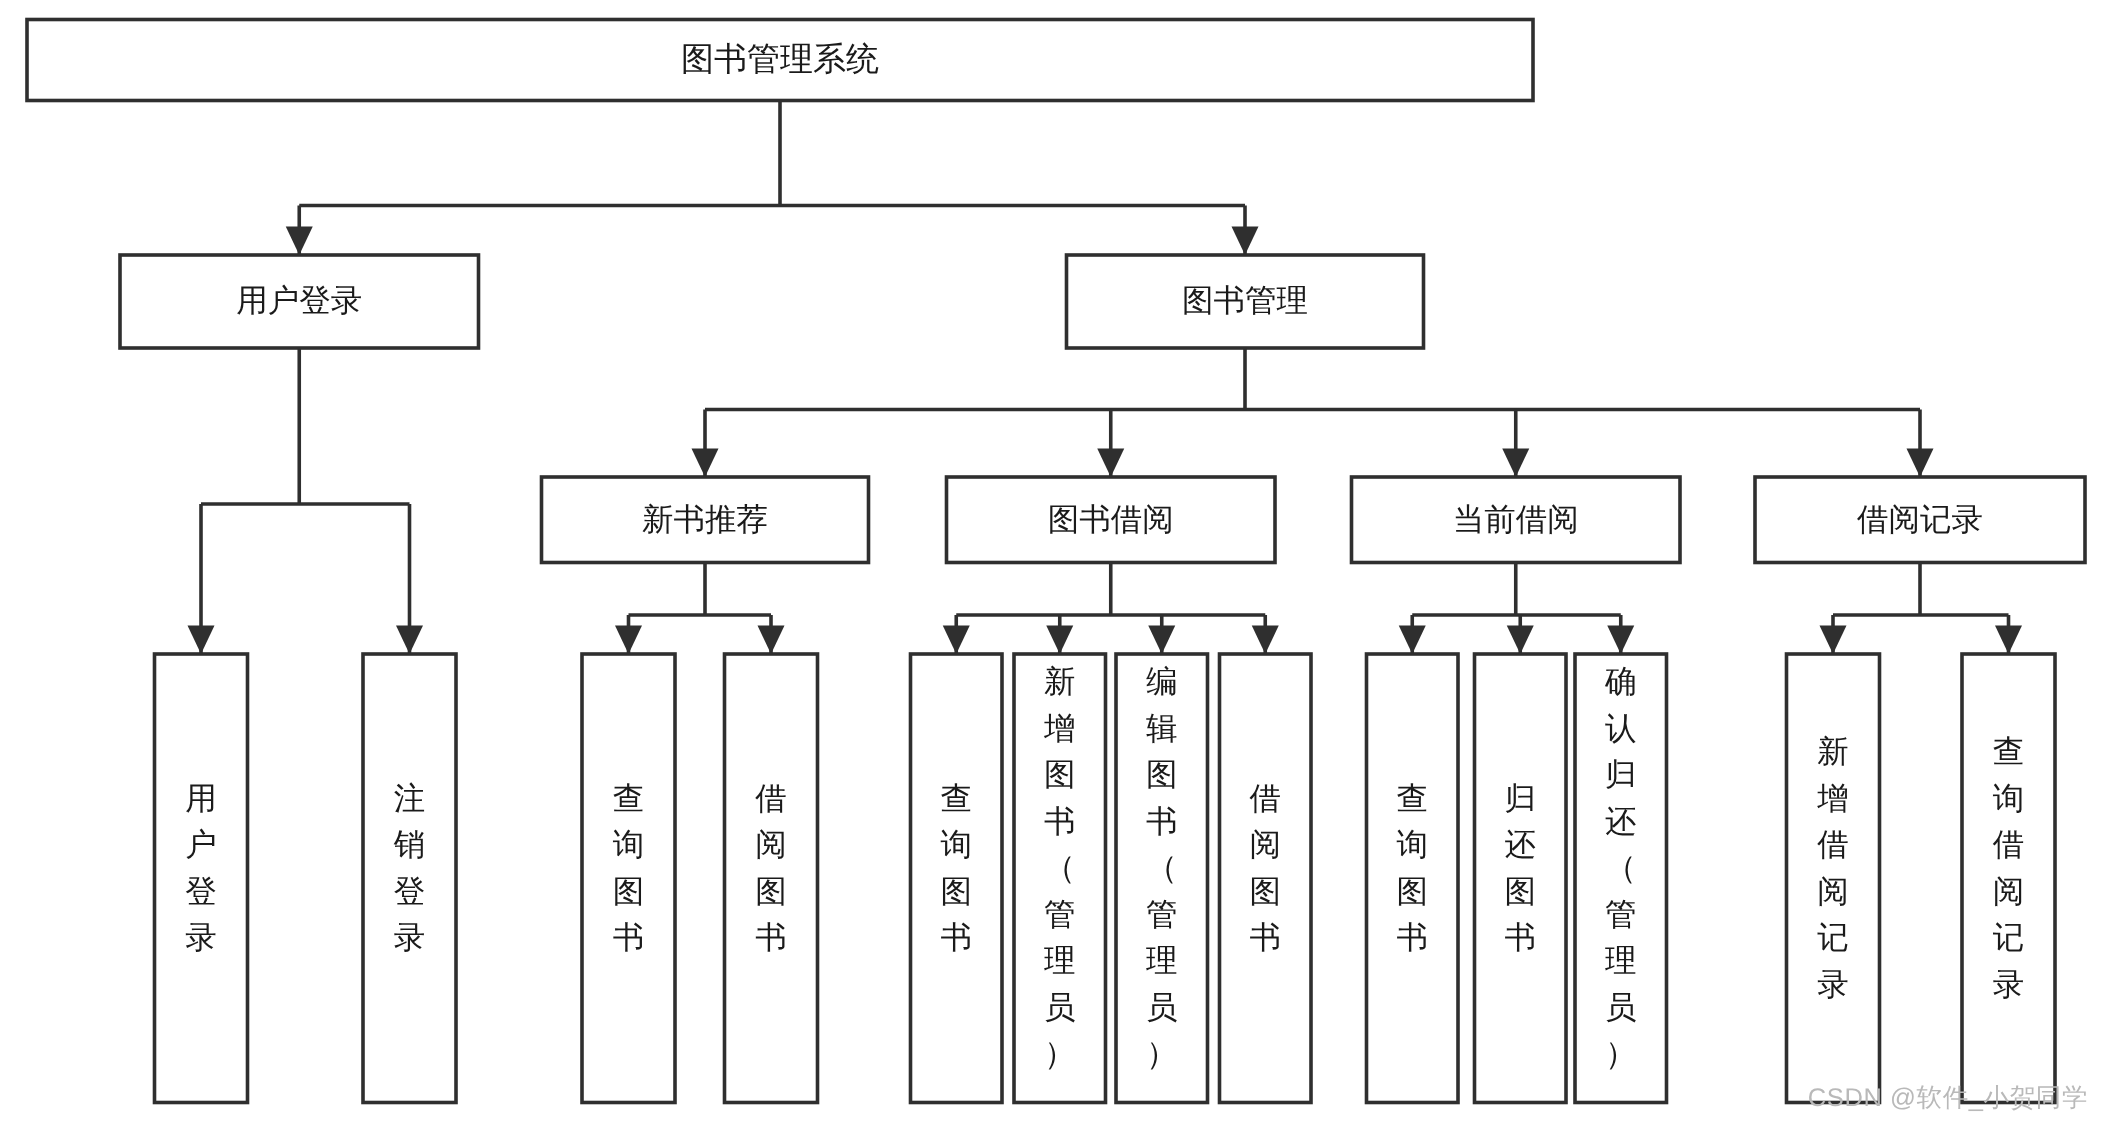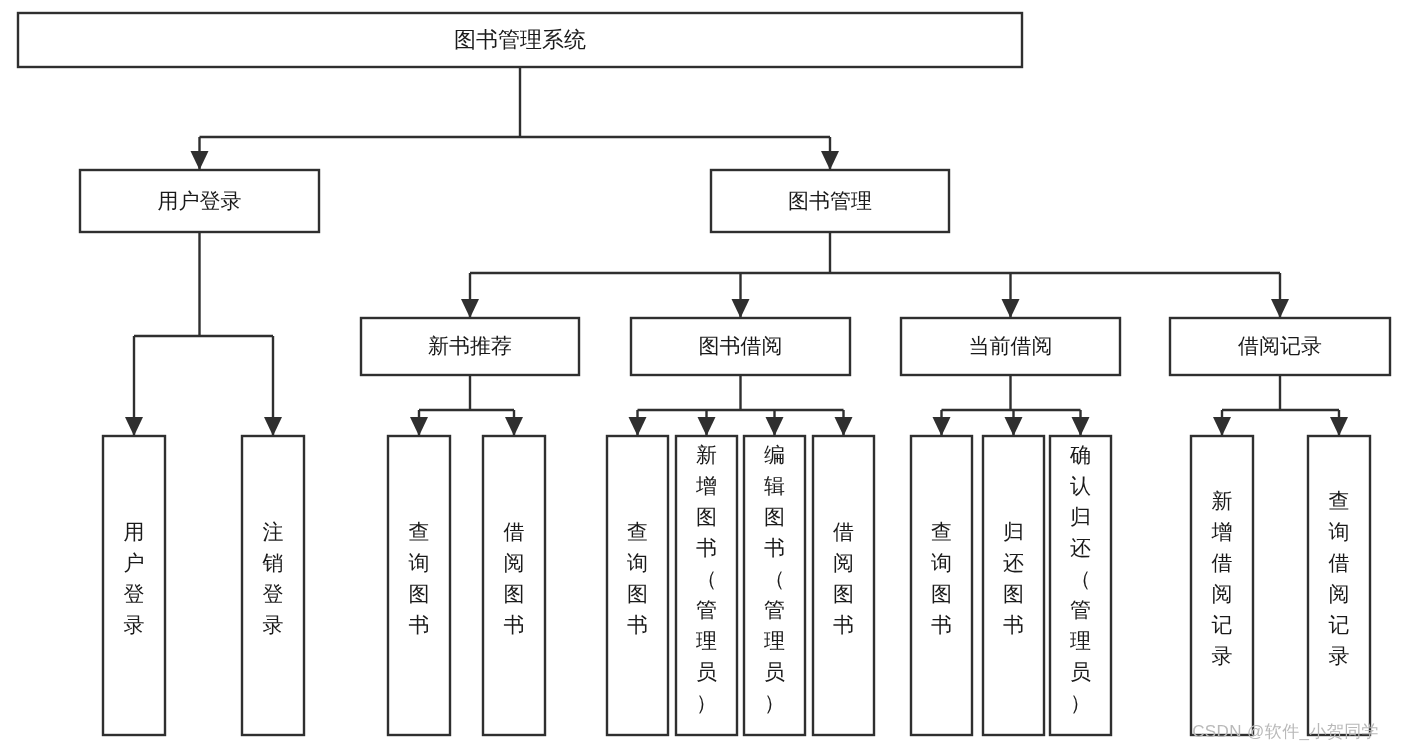--- a/index.html
+++ b/index.html
@@ -49,21 +49,21 @@
     stroke-width: 2.4;
     fill: none;
     stroke-linecap: butt;
   }
   .arrow-head {
     fill: #2f2f2f;
     stroke: none;
   }
   .watermark {
     position: absolute;
-    right: 26px;
+    right: 13px;
     bottom: 4px;
     font-family: "Liberation Sans", "DejaVu Sans", sans-serif;
     font-size: 17px;
     color: #b9b9b9;
     letter-spacing: 0.4px;
     white-space: nowrap;
     pointer-events: none;
   }
 </style>
 </head>

